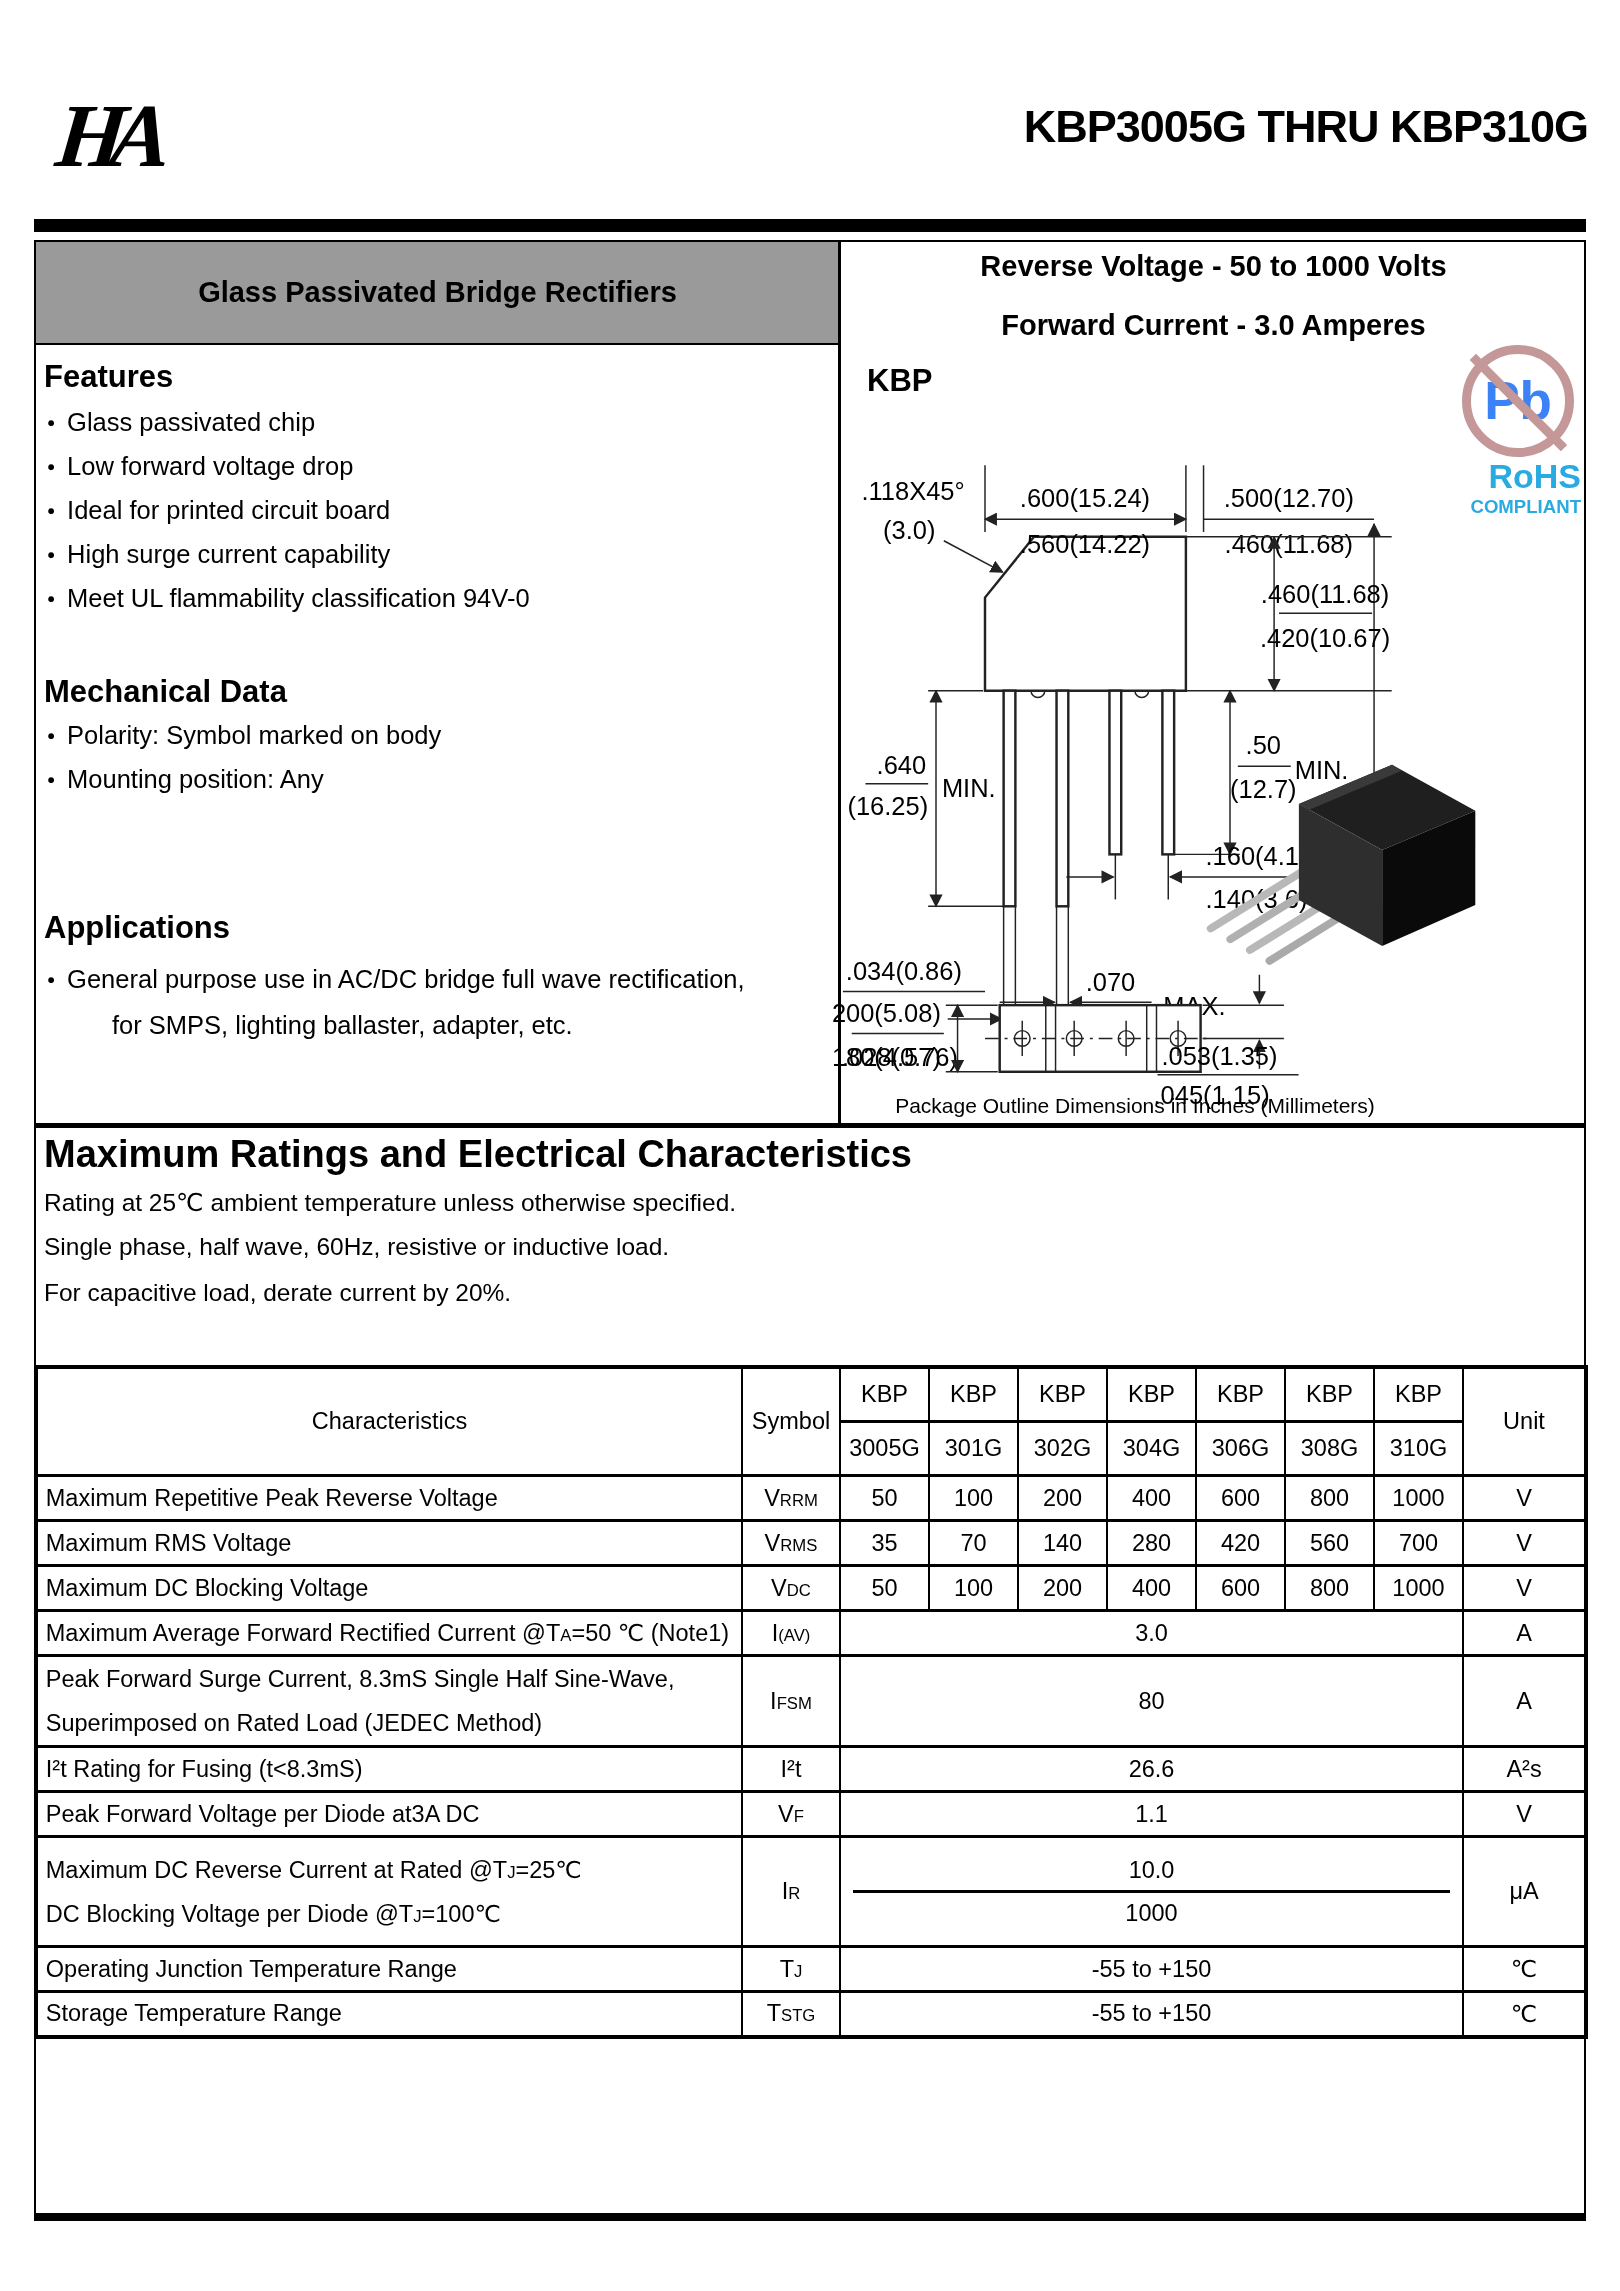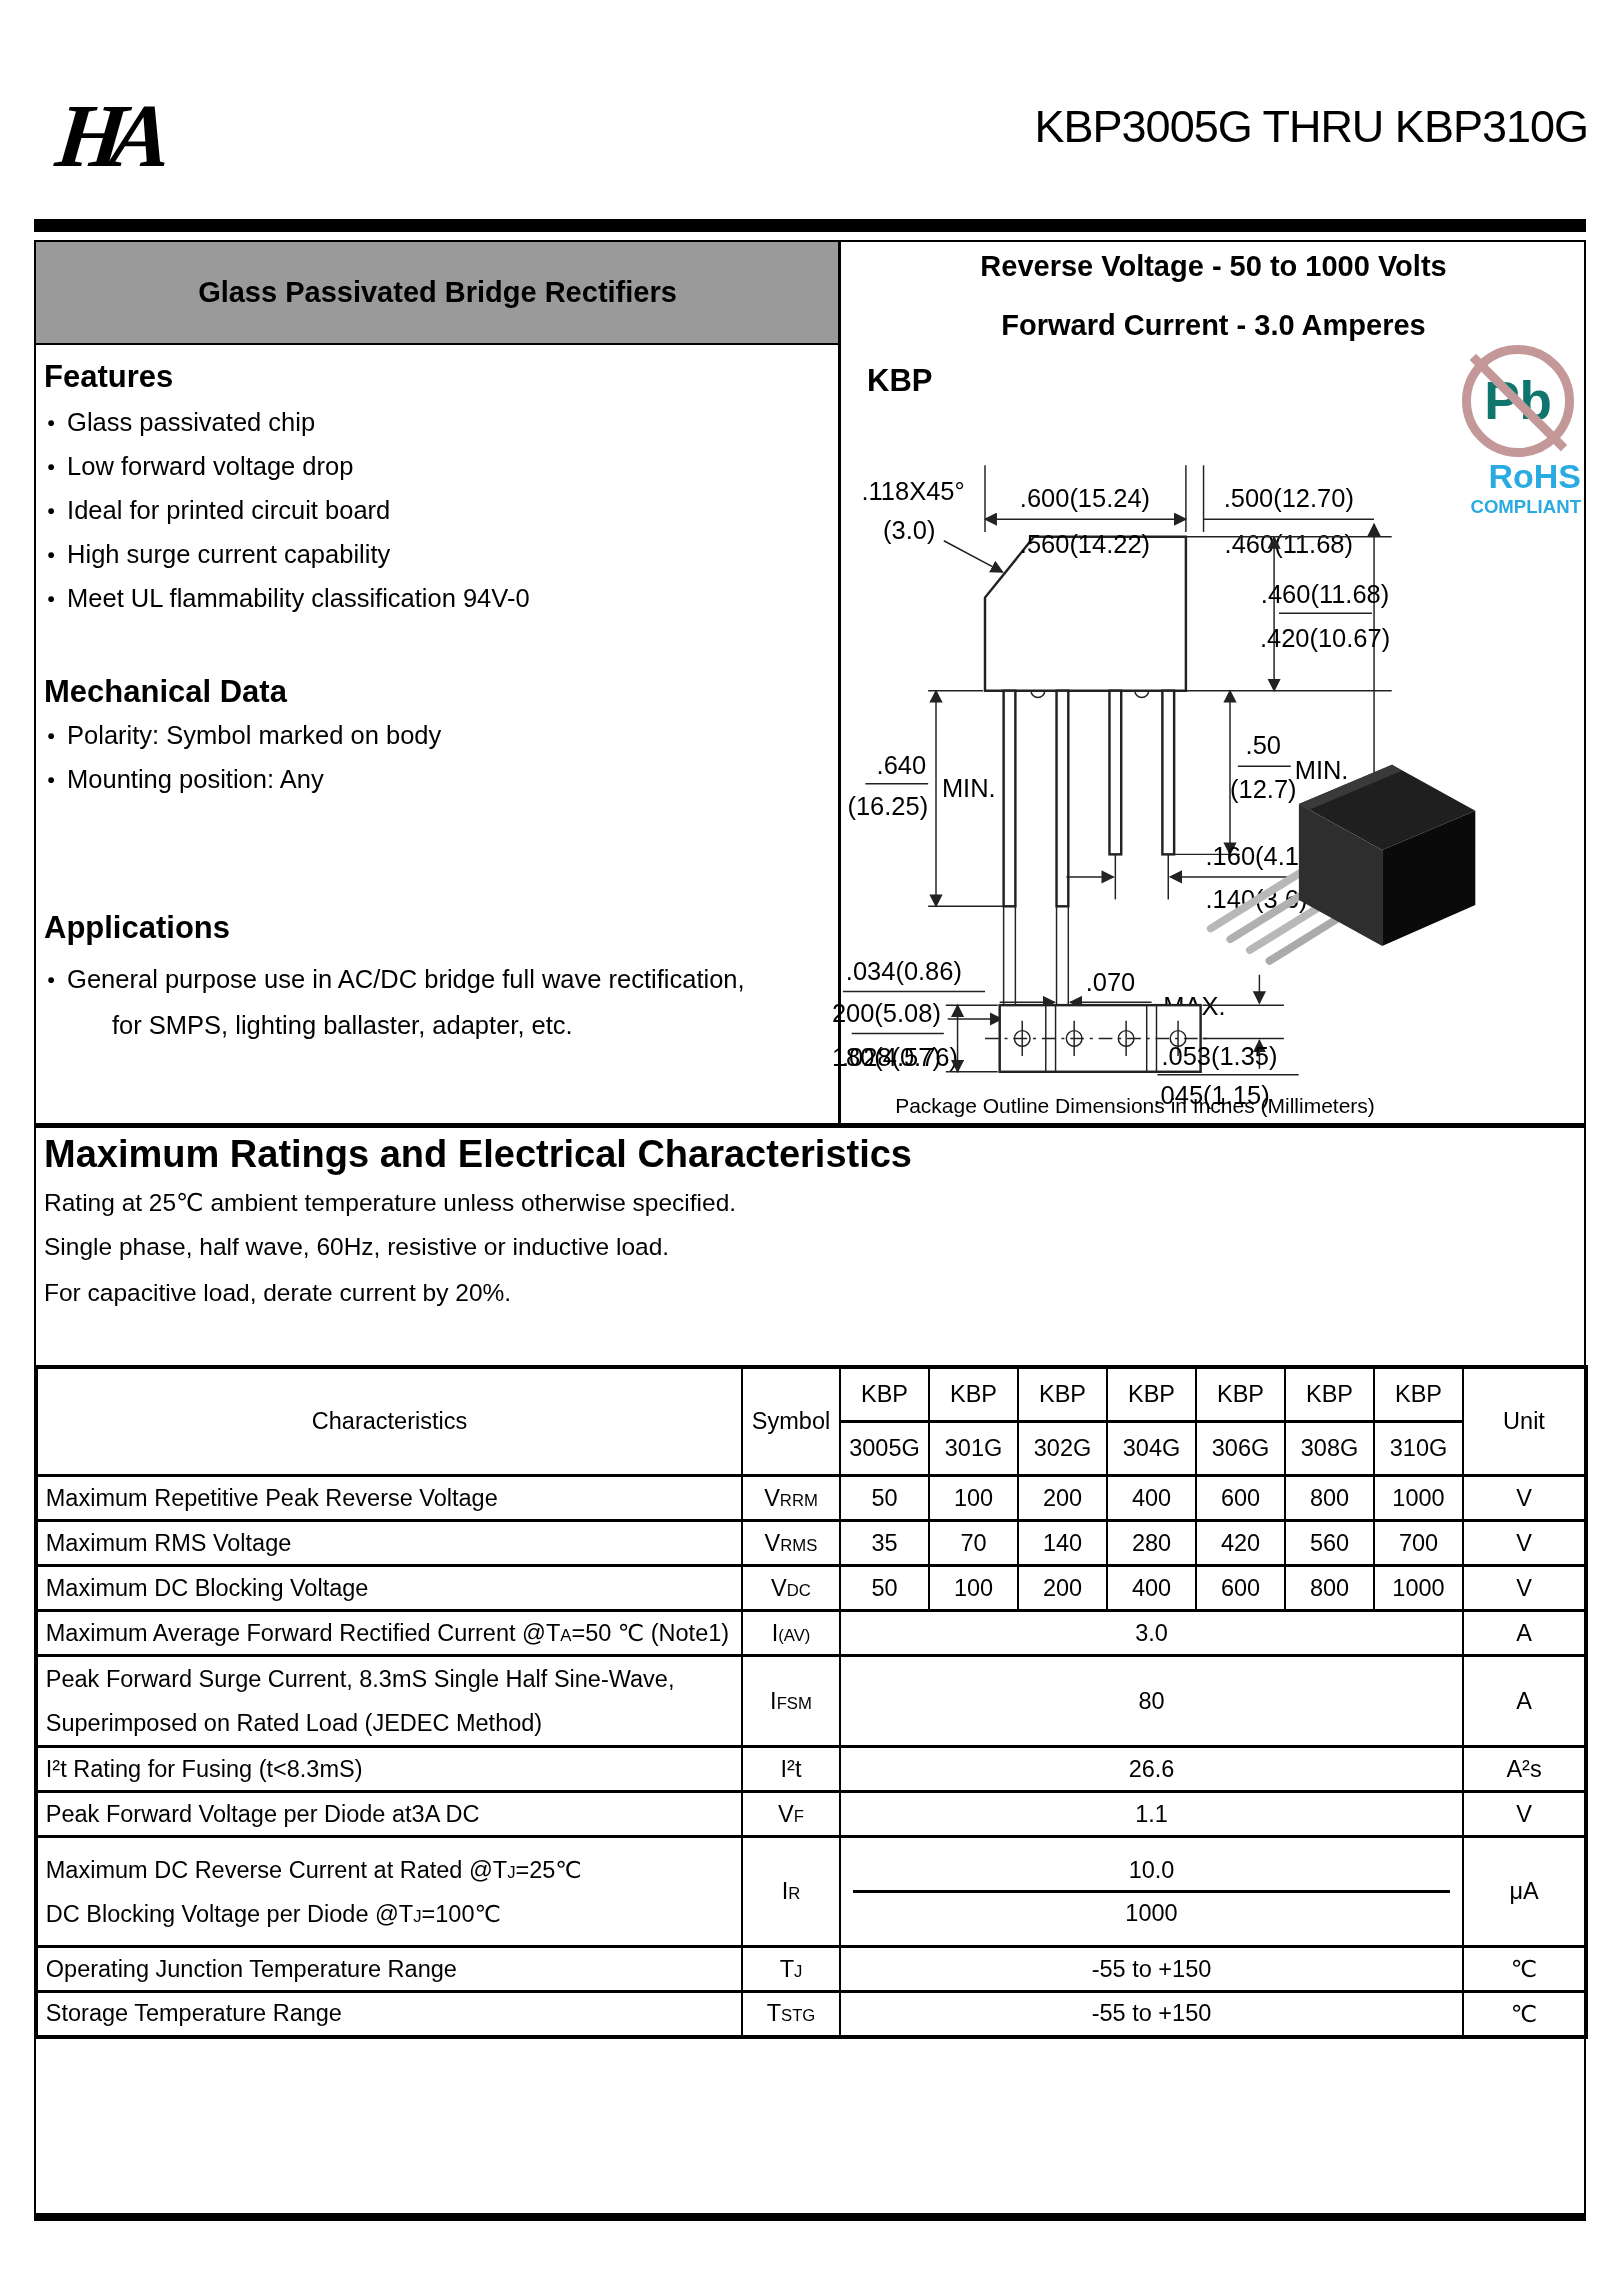--- a/index.html
+++ b/index.html
@@ -2,21 +2,21 @@
 <html><head>
 <meta charset="utf-8">
 <style>
   html,body { margin:0; padding:0; background:#fff; }
   .page { position:relative; width:1620px; height:2292px; background:#fff; overflow:hidden;
           font-family:"Liberation Sans","DejaVu Sans",sans-serif; color:#000; }
 
   
   .logo { position:absolute; left:57px; top:84px; font-family:"Liberation Serif","DejaVu Serif",serif;
           font-style:italic; font-weight:bold; font-size:90px; letter-spacing:-15.7px; transform:skewX(-6deg); }
-  .title { position:absolute; top:101px; right:32px; font-size:45px; font-weight:normal; letter-spacing:-1px; }
+  .title { position:absolute; top:101px; right:32px; font-size:45px; font-weight:bold; letter-spacing:-1px; }
   .top-rule { position:absolute; left:34px; top:219px; width:1552px; height:12.7px; background:#000; }
 
   
   .frame { position:absolute; left:34px; top:240px; width:1552px; height:1981px; box-sizing:border-box;
            border:2.9px solid #000; border-bottom-width:8.8px; }
 
   
   .gray-box { position:absolute; left:34px; top:240px; width:807px; height:105px; box-sizing:border-box;
               border:2.9px solid #000; background:#9a9a9a; display:flex; align-items:center; justify-content:center;
               font-size:29px; font-weight:bold; }
@@ -33,21 +33,21 @@
   .blist { position:absolute; left:47px; list-style:none; margin:0; padding:0; }
   .blist li { font-size:25.5px; height:44px; white-space:nowrap; }
   .blist li::before, .bullet-line::before { content:"●"; font-size:13.7px; margin-right:11.8px; position:relative; top:-3.9px; }
   .bullet-line { position:absolute; left:47px; font-size:25.5px; white-space:nowrap; }
   .plain-line { position:absolute; left:65px; font-size:25.5px; white-space:nowrap;margin-left:47px; }
 
   
   .kbp-label { position:absolute; left:867px; top:363px; font-size:31px; font-weight:bold; }
   .pb-badge { position:absolute; left:1462px; top:345px; width:114px; height:114px; }
   .pb-ring { position:absolute; left:0; top:0; width:94px; height:94px; border:9.8px solid #c49898; border-radius:50%;
-             text-align:center; line-height:94px; font-size:53px; font-weight:bold; color:#0f766e; background:transparent; }
+             text-align:center; line-height:94px; font-size:53px; font-weight:bold; color:#3b82f6; background:transparent; }
   .pb-slash { position:absolute; left:-7.8px; top:53px; width:129px; height:8.8px; background:#c49898; transform:rotate(45deg); }
   .rohs { position:absolute; left:1439px; top:457px; width:142px; text-align:right; font-size:34px; font-weight:bold; color:#29abe2; }
   .compliant { position:absolute; left:1419px; top:496px; width:162px; text-align:right; font-size:18.6px; font-weight:bold; color:#29abe2; }
 
   svg.drawing { position:absolute; overflow:visible; }
   svg .dl { stroke:#222; stroke-width:1.5; fill:none; }
   svg .bd { stroke:#222; stroke-width:2.5; fill:#fff; }
   svg text { font-family:"Liberation Sans","DejaVu Sans",sans-serif; font-size:26px; fill:#000; }
   .pkg-caption { position:absolute; left:841px; top:1094px; width:588px; text-align:center; font-size:21px; }
 

